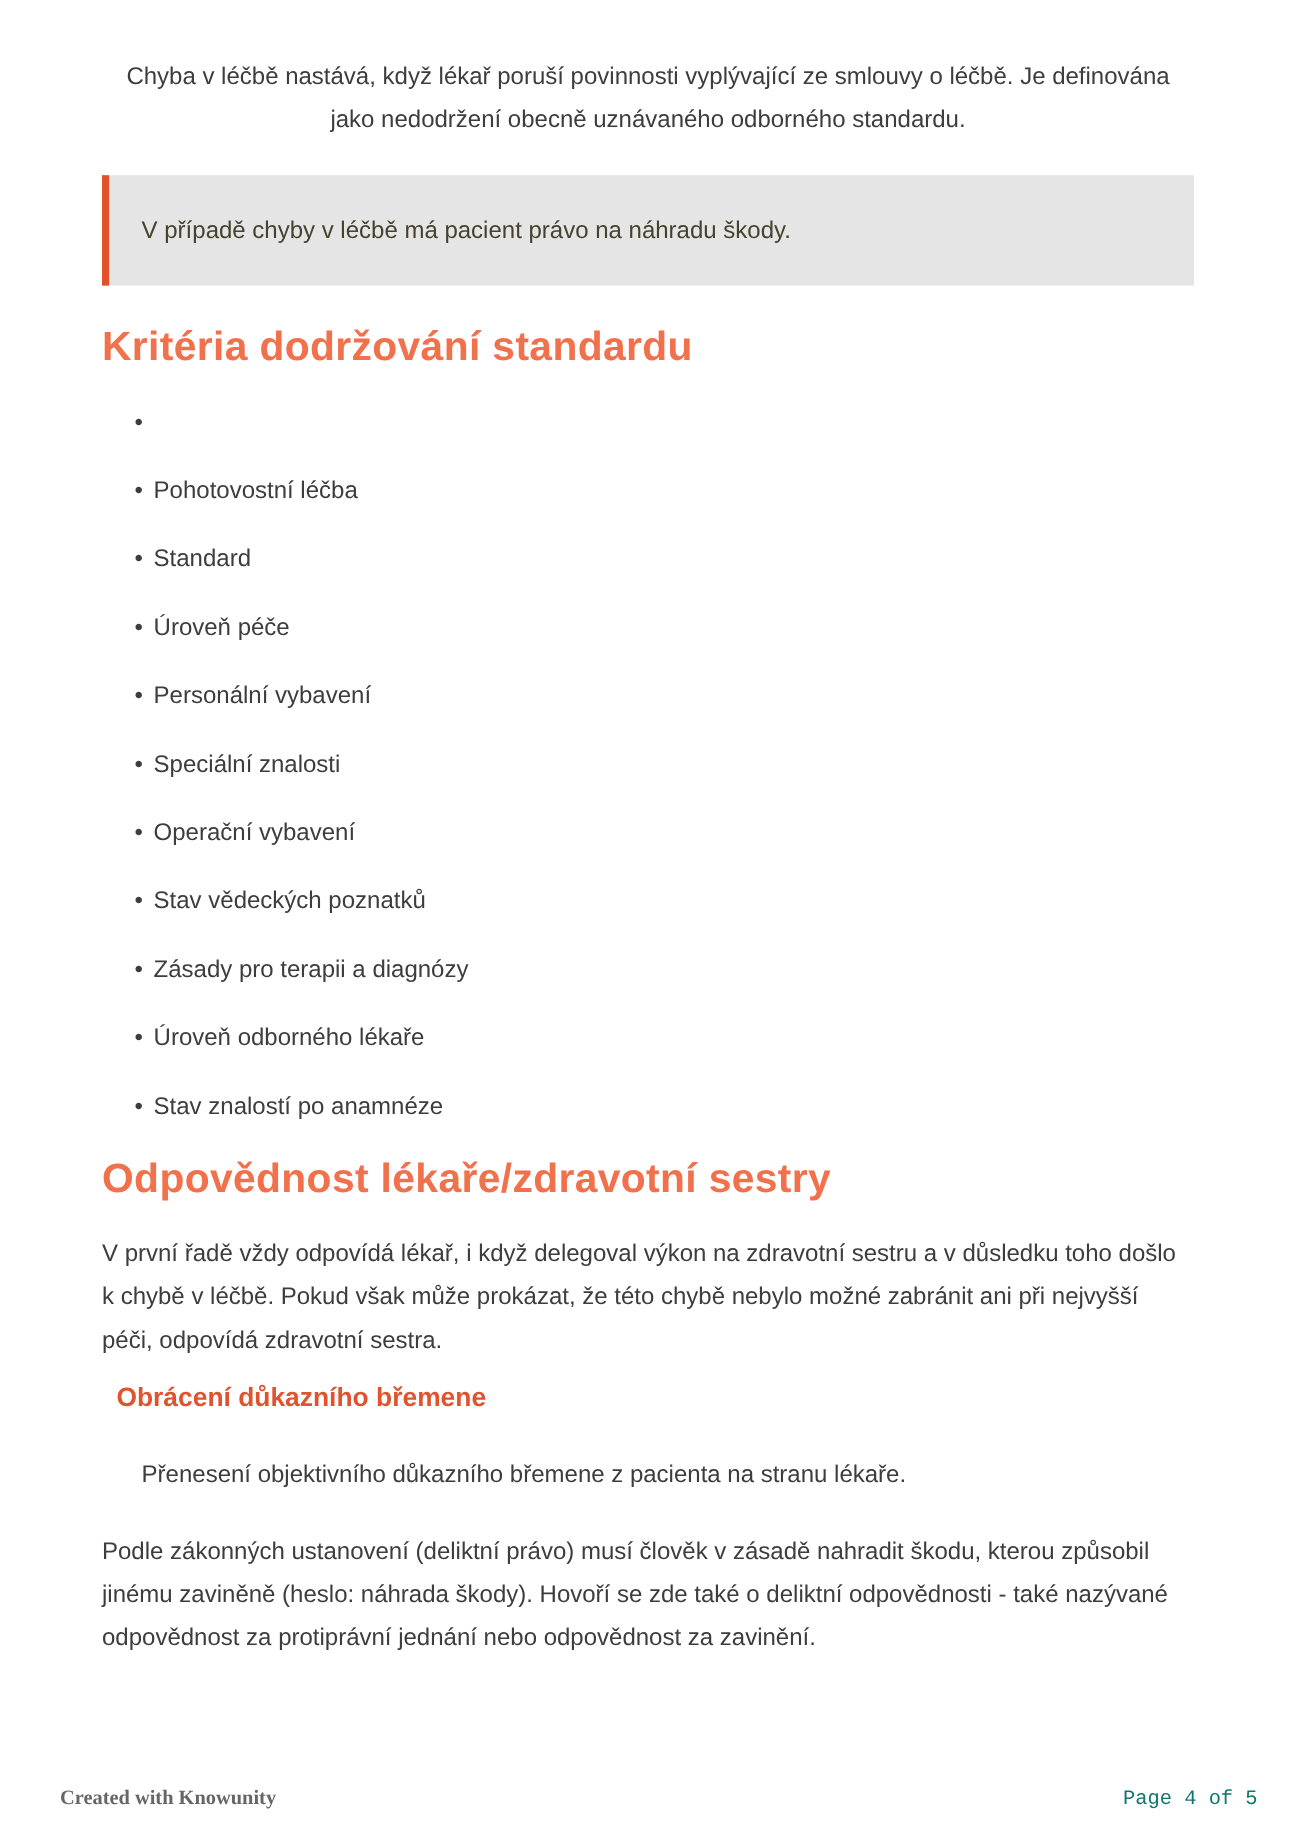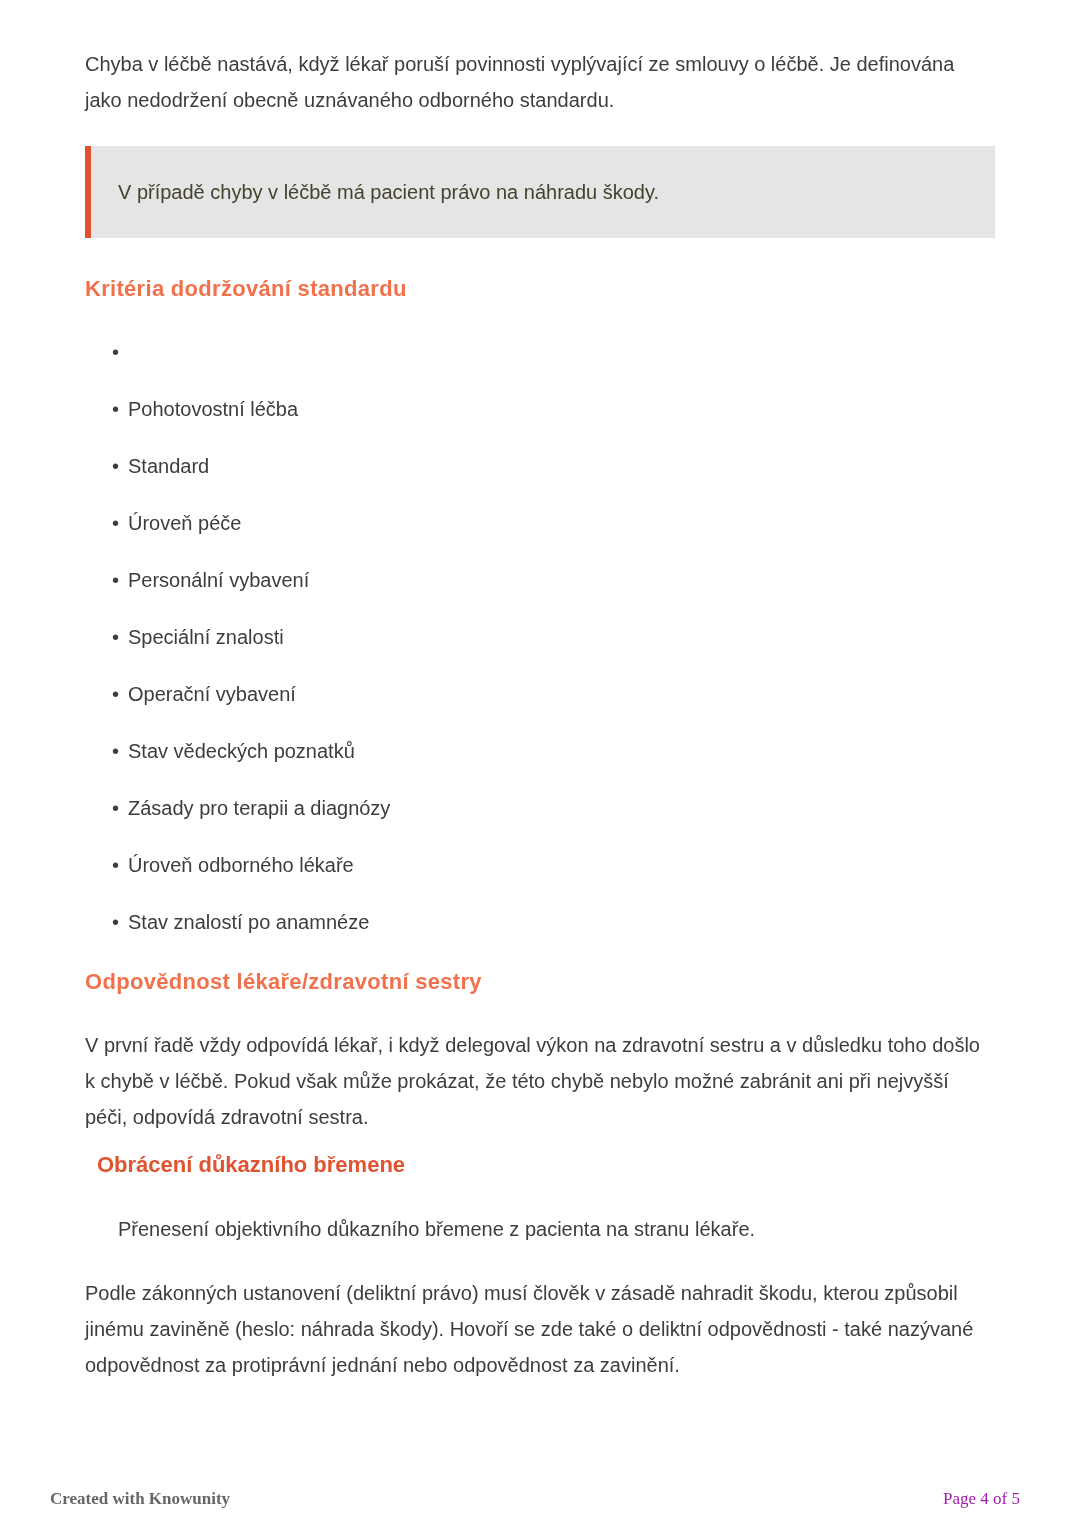--- a/index.html
+++ b/index.html
@@ -11,32 +11,32 @@
     font-family: "Liberation Sans", sans-serif;
     color: #3d3d3d;
     overflow: hidden;
   }
   .content {
     padding: 46px 85px 0 85px;
     font-size: 20px;
     line-height: 36px;
   }
   p { margin: 0; }
-  .p-intro { margin-bottom: 28px; }
+  .p-intro { margin-bottom: 28px; text-align: center; }
   .callout {
     border-left: 6px solid #e0512c;
     background: #e5e5e5;
     padding: 28px 30px 28px 27px;
     margin-bottom: 30px;
     color: #45432e;
   }
   .p-standard { margin: 0; }
   .h2 {
     color: #f0714c;
-    font-size: 22px;
+    font-size: 34px;
     line-height: 42px;
     font-weight: bold;
     margin: 24px 0 0 0;
     letter-spacing: 0.3px;
   }
   .h2-second { margin-top: 16px; }
   .criteria-list {
     list-style: none;
     margin: 24px 0 0 0;
     padding: 0;
@@ -57,31 +57,31 @@
     font-size: 22px;
     line-height: 28px;
     font-weight: bold;
     margin: 16px 0 0 12px;
   }
   .p-note { margin-top: 32px; padding-left: 33px; }
   .p-liability { margin-top: 28px; }
   .footer {
     position: absolute;
     left: 50px;
-    right: 60px;
+    right: 32px;
     bottom: 18px;
     display: flex;
     justify-content: space-between;
     align-items: baseline;
     font-family: "Liberation Serif", serif;
     font-size: 17px;
     color: #666666;
   }
   .footer .brand { font-weight: bold; color: #666666; }
-  .footer .pagenum { font-weight: normal; color: #a21caf; }
+  .footer .pagenum { font-weight: normal; color: #0f766e; font-family: Liberation Mono, monospace; }
 </style>
 </head>
 <body>
 
 <div class="page">
   <div class="content">
 
     <p class="p-intro">Chyba v léčbě nastává, když lékař poruší povinnosti vyplývající ze smlouvy o léčbě. Je definována jako nedodržení obecně uznávaného odborného standardu.</p>
 
     <div class="callout">

